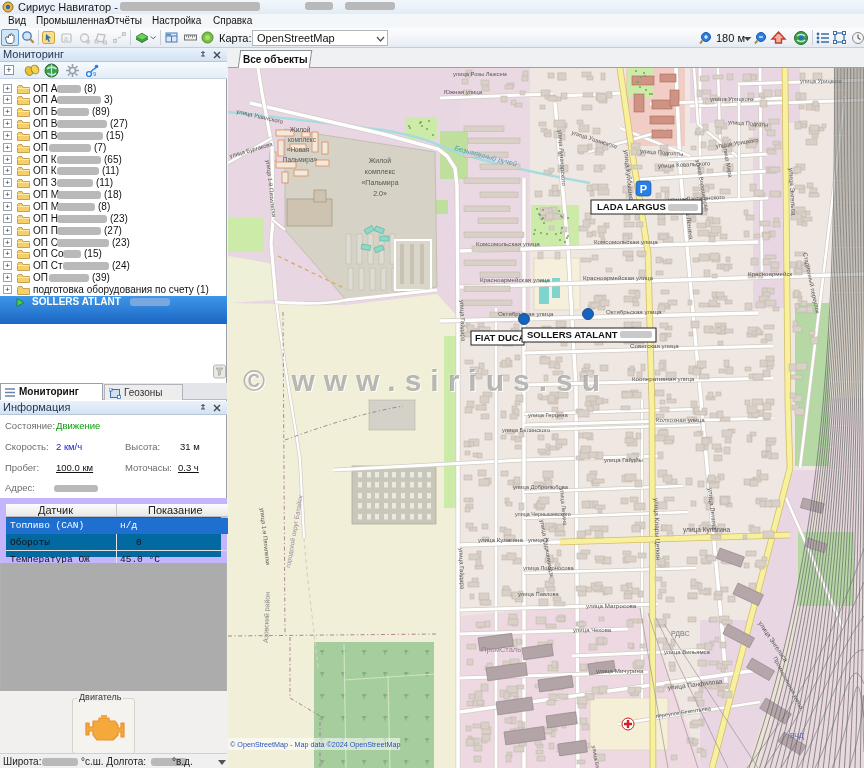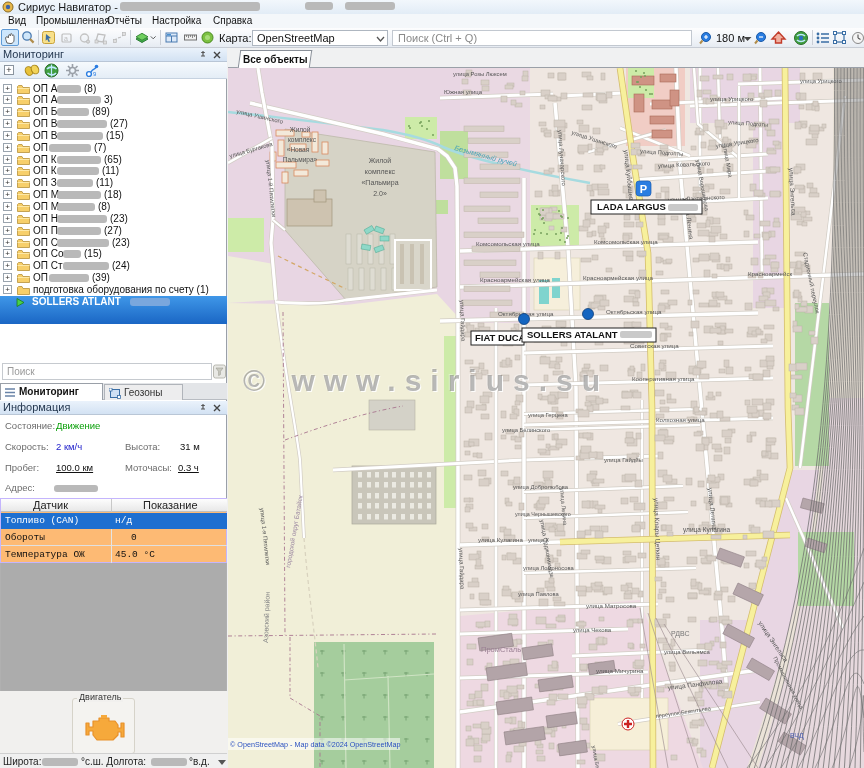--- a/index.html
+++ b/index.html
@@ -95,21 +95,20 @@
       <path d="M3.5 5 v2 M5.5 5 v3 M7.5 5 v2 M9.5 5 v3 M11.5 5 v2" stroke="#707070" stroke-width="0.8"></path>
     </svg>
     <svg class="ticon" style="left:200px;top:2px" width="16" height="16">
       <circle cx="7.5" cy="7.5" r="5.5" fill="#7cc142" stroke="#4a8a20"></circle>
       <path d="M5 7.5 a2.5 2.5 0 0 1 5 0 a2.5 2.5 0 0 1 -5 0" fill="#a8dd7a"></path>
     </svg>
     <span class="abs" style="left:219px;top:4px;font-size:11px;color:#111">Карта:</span>
     <div class="abs" style="left:252px;top:2px;width:136px;height:16px;background:#fff;border:1px solid #aeb6c0;font-size:11px;color:#111;line-height:14px;padding-left:4px">OpenStreetMap<svg class="abs" style="right:2px;top:4px" width="9" height="8">
         <path d="M1 2 l3.5 4 L8 2" fill="none" stroke="#555" stroke-width="1.3"></path>
       </svg></div>
-    <div class="abs" style="left:392px;top:2px;width:300px;height:16px;background:#fff;border:1px solid #c2c8d0;font-size:11px;color:#8a8a8a;line-height:14px;padding-left:5px">Поиск (Ctrl + Q)</div>
     <svg class="ticon" style="left:698px;top:2px" width="16" height="16">
       <circle cx="8" cy="7" r="4.5" fill="#2a7de1" stroke="#1a5aa8"></circle>
       <path d="M6 7h4M8 5v4" stroke="#fff" stroke-width="1.2"></path>
       <line x1="4.5" y1="10.5" x2="2" y2="13.5" stroke="#b08c4a" stroke-width="2"></line>
     </svg>
     <span class="abs" style="left:716px;top:4px;font-size:11px;color:#111">180 м</span>
     <svg class="abs" style="left:744px;top:8px" width="8" height="6">
       <path d="M0 1 l3.5 4 L7.5 1" fill="#444"></path>
     </svg>
     <svg class="ticon" style="left:753px;top:2px" width="16" height="16">
@@ -351,21 +350,20 @@
       </svg>
       <span class="abs" style="left:33px;top:0">подготовка оборудования по счету (1)</span>
     </div>
     <div class="abs" style="left:0;top:248px;width:227px;height:28px;background:linear-gradient(#3f97e8,#1a66c4);color:#fff;font-size:10px;font-weight:bold">
       <svg class="abs" style="left:16px;top:2px" width="10" height="9">
         <path d="M1 0.5 L8 4.5 L1 8.5 Z" fill="#49d049" stroke="#1a7a1a" stroke-width="0.8"></path>
       </svg>
       <span class="abs" style="left:32px;top:0">SOLLERS ATLANT</span>
       <span class="abs" style="left:130px;top:2px;width:40px;height:8px;background:#7aa7dd;border-radius:3px;filter:blur(0.7px)"></span>
     </div>
-    <div class="abs" style="left:2px;top:315px;width:210px;height:17px;background:#fff;border:1px solid #c6cacf;font-size:10px;color:#9a9a9a;line-height:15px;padding-left:4px">Поиск</div>
     <svg class="abs" style="left:213px;top:316px" width="13" height="15">
       <rect x="0.5" y="1" width="12" height="13" rx="2" fill="#e8e8e4" stroke="#b8b8b0"></rect>
       <path d="M3 4 h7 l-2.6 3.4 v3.2 l-1.8 1 v-4.2 Z" fill="#c9c9c0" stroke="#9a9a90" stroke-width="0.6"></path>
     </svg>
     <div class="abs" style="left:0;top:335px;width:227px;height:17px;background:#e3e5e8;border-bottom:1px solid #b8bcc2">
       <div class="abs" style="left:0;top:0;width:103px;height:17px;background:#fff;border:1px solid #9aa0a8;border-bottom:none">
         <svg class="abs" style="left:3px;top:3px" width="12" height="11">
           <path d="M1 2h10M1 5.5h10M1 9h10" stroke="#6a84a8" stroke-width="1.6"></path>
         </svg>
         <span class="abs" style="left:18px;top:2px;font-size:10px;font-weight:bold;color:#111">Мониторинг</span>
@@ -391,21 +389,21 @@
       <span class="abs ival" style="left:56px;top:393px;color:#2222cc">2 км/ч</span>
       <span class="abs ilabel" style="left:125px;top:393px">Высота:</span>
       <span class="abs ival" style="left:180px;top:393px;color:#111">31 м</span>
       <span class="abs ilabel" style="left:5px;top:414px">Пробег:</span>
       <span class="abs ival" style="left:56px;top:414px;color:#111;text-decoration:underline">100.0 км</span>
       <span class="abs ilabel" style="left:125px;top:414px">Моточасы:</span>
       <span class="abs ival" style="left:178px;top:414px;color:#111;text-decoration:underline">0.3 ч</span>
       <span class="abs ilabel" style="left:5px;top:434px">Адрес:</span>
       <span class="blur abs" style="left:54px;top:437px;width:44px;height:7px"></span>
     </div>
-    <div class="abs" style="left:0;top:450px;width:227px;height:65px;border:1px solid #c4b5fd;background:#fdba74;font-size:11px">
+    <div class="abs" style="left:0;top:450px;width:227px;height:65px;border:6px solid #c4b5fd;background:#0369a1;font-size:11px">
       <div class="abs" style="left:0;top:0;width:226px;height:13px;background:linear-gradient(#fdfdfd,#e8e8e8);border-bottom:1px solid #c0c0c0">
         <span class="abs" style="left:32px;top:0;color:#222">Датчик</span>
         <span class="abs" style="left:142px;top:0;color:#222">Показание</span>
         <div class="abs" style="left:110px;top:0;width:1px;height:13px;background:#c8c8c8"></div>
       </div>
       <div class="abs" style="left:0;top:14px;width:226px;height:16px;background:#1e6fd0;color:#fff;font-family:'Liberation Mono',monospace;font-size:9.5px;line-height:16px">
         <span class="abs" style="left:4px">Топливо (CAN)</span>
         <span class="abs" style="left:114px">н/д</span>
       </div>
       <div class="abs" style="left:0;top:30px;width:226px;height:17px;border-bottom:1px solid #e0e0e0;font-family:'Liberation Mono',monospace;font-size:9.5px;line-height:17px;color:#111">
@@ -426,21 +424,21 @@
       <svg class="abs" style="left:12px;top:14px" width="40" height="30">
         <path d="M8 8 L14 8 L14 5 L24 5 L24 8 L30 8 L33 12 L33 15 L36 15 L36 10 L39 10 L39 24 L36 24 L36 19 L33 19 L33 22 L28 27 L12 27 L8 22 L8 18 L4 18 L4 22 L1 22 L1 10 L4 10 L4 14 L8 14 Z" fill="#f6a93b" stroke="#e8912a" stroke-width="1.2" stroke-linejoin="round"></path>
         <rect x="16" y="2" width="6" height="3" fill="#f6a93b"></rect>
       </svg>
     </div>
     <div id="statusbar">
       <span class="abs" style="left:3px;top:2px">Широта:</span>
       <span class="blur abs" style="left:42px;top:4px;width:36px;height:8px"></span>
       <span class="abs" style="left:81px;top:2px">°с.ш. Долгота:</span>
       <span class="blur abs" style="left:151px;top:4px;width:36px;height:8px"></span>
-      <span class="abs" style="left:189px;top:2px">°в.д.</span>
+      <span class="abs" style="left:172px;top:2px">°в.д.</span>
       <svg class="abs" style="left:218px;top:6px" width="8" height="6">
         <path d="M0 0 l4 5 l4 -5 Z" fill="#555"></path>
       </svg>
     </div>
   </div>
 <div id="maparea">
     <div id="tabstrip">
       <div id="maintab"><span>Все объекты</span></div>
     </div>
     <div id="mapview"><svg width="636" height="700" viewBox="0 0 636 700" font-family="Liberation Sans, sans-serif">

